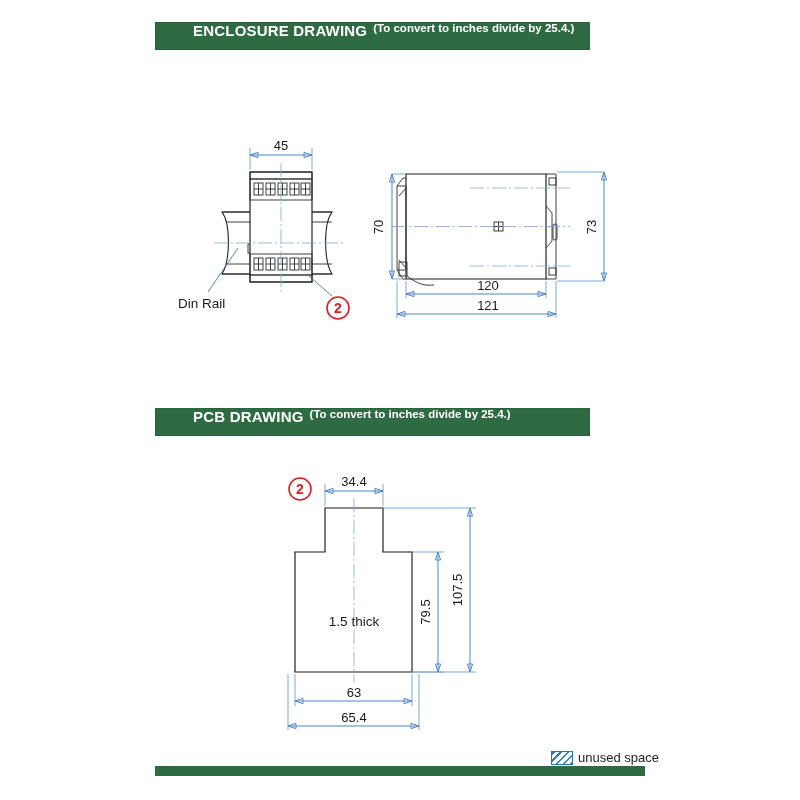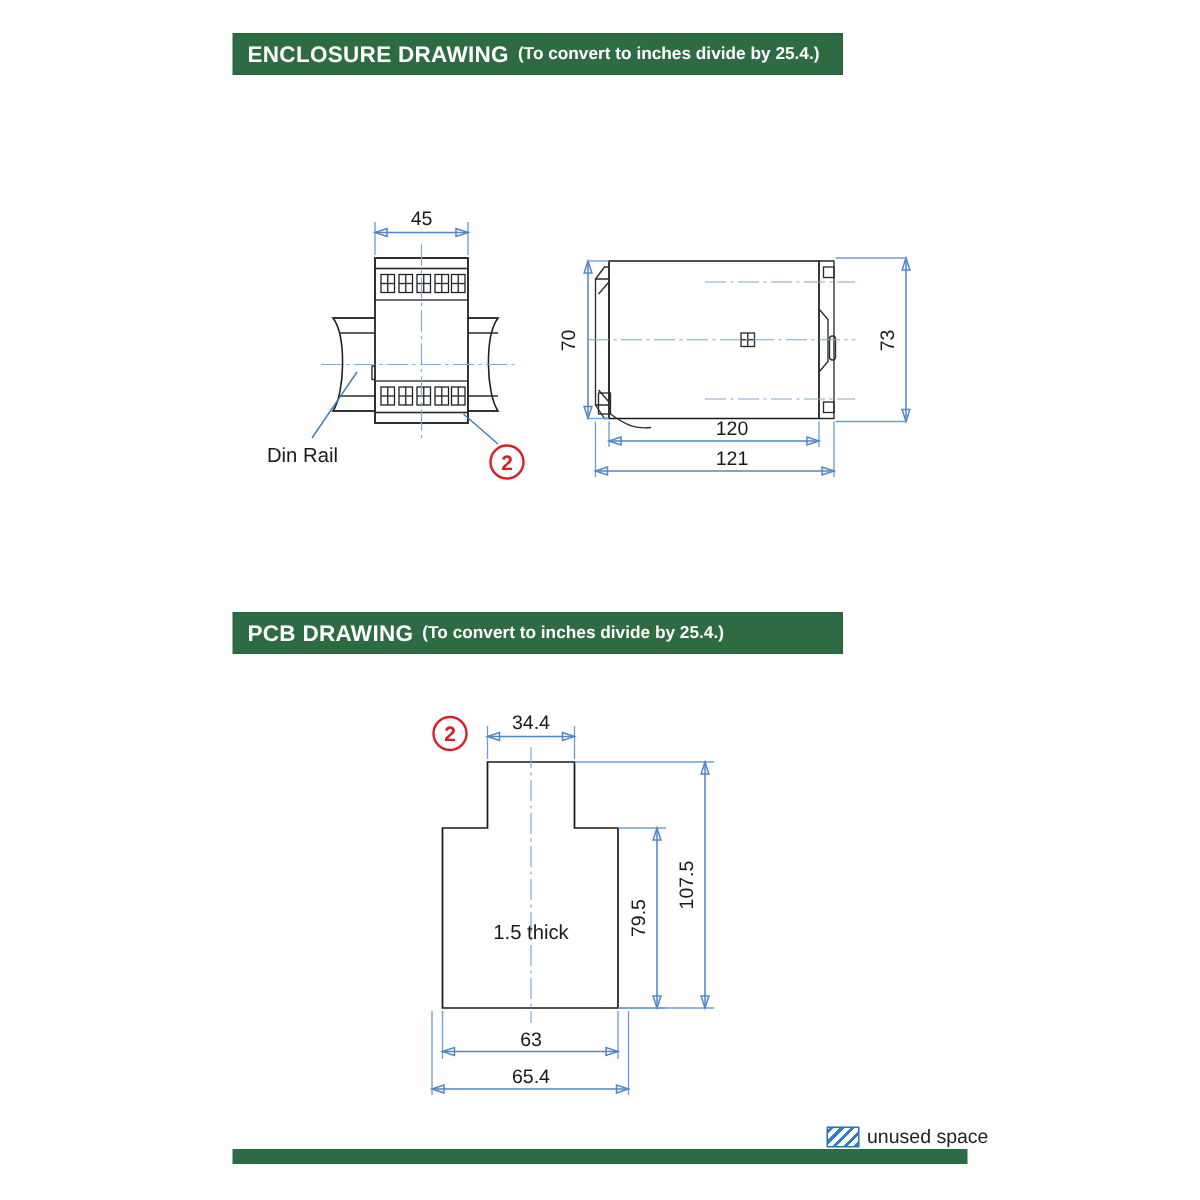--- a/index.html
+++ b/index.html
@@ -7,22 +7,23 @@
     width:800px;height:800px;background:#ffffff;
     font-family:"Liberation Sans", sans-serif;
     position:relative;overflow:hidden;
   }
   .sheet{position:absolute;left:0;top:0;width:800px;height:800px;}
 
   
   .bar{
     position:absolute;left:155px;width:407px;height:28px;
     background:#2f6b42;
-    display:flex;align-items:center;
+    display:flex;align-items:flex-start;
     box-shadow:inset 0 0 0 1px #2b6340;
+    padding-left:28px;
   }
   .bar .title{
     color:#ffffff;font-weight:bold;font-size:15px;letter-spacing:.2px;
     margin-left:10px;white-space:nowrap;
   }
   .bar .sub{
     color:#ffffff;font-weight:bold;font-size:11.5px;margin-left:6px;white-space:nowrap;
   }
   #bar-enclosure{top:22px;}
   #bar-pcb{top:408px;}

